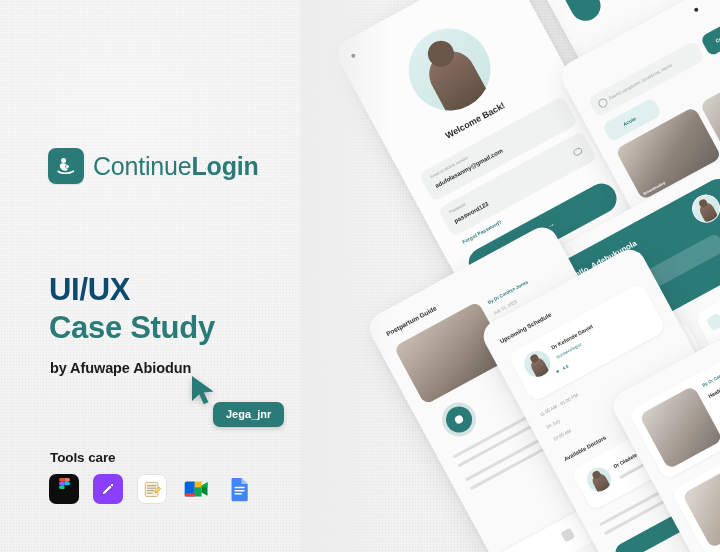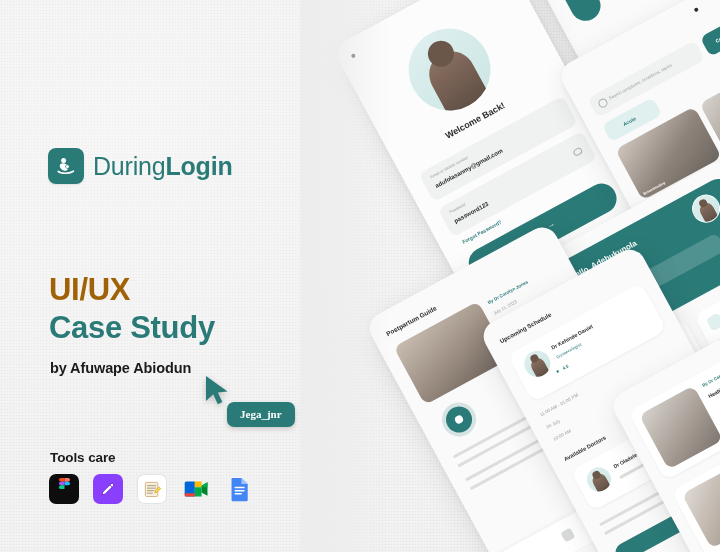--- a/index.html
+++ b/index.html
@@ -86,21 +86,21 @@
     letter-spacing: .05px;
   }
 
   
   #headline-1 {
     position: absolute;
     top: 272px;
     left: 1px;
     font-size: 31px;
     font-weight: 700;
-    color: #a16207;
+    color: #0c4a6e;
     letter-spacing: -.3px;
   }
   #headline-2 {
     position: absolute;
     top: 310px;
     left: 1px;
     font-size: 31px;
     font-weight: 700;
     color: #2a7a78;
     letter-spacing: -.3px;
@@ -112,24 +112,23 @@
     font-size: 14.5px;
     font-weight: 700;
     color: #1b1b1b;
     letter-spacing: -.1px;
   }
 
   
   #cursor-group {
     position: absolute;
     top: 374px;
-    left: 155px;
+    left: 141px;
     width: 140px;
     height: 60px;
-    font-family: Liberation Serif, serif;
   }
   #cursor-arrow {
     position: absolute;
     left: 0; top: 0;
     filter: drop-shadow(0 2px 3px rgba(0,0,0,.22));
   }
   #cursor-tag {
     position: absolute;
     left: 24px;
     top: 28px;
@@ -545,21 +544,21 @@
   <div id="brand-row">
     <div id="brand-mark">
       <svg width="24" height="24" viewBox="0 0 24 24" aria-hidden="true">
         <circle cx="9.6" cy="6.4" r="2.5" fill="#ffffff"></circle>
         <path d="M6.2 10.2c1.4-1.1 4.2-1.3 6 .1 1.5 1.2 2.1 3 1.6 4.6-.4 1.3-1.6 2-3 1.8-1.9-.2-3-1-4-2.2-.9-1.1-1.5-2.9-.6-4.3z" fill="#ffffff"></path>
         <circle cx="13.4" cy="12.6" r="2.1" fill="#2a7a78"></circle>
         <circle cx="13.4" cy="12.6" r="1.5" fill="#ffffff"></circle>
         <path d="M4.2 17.4c2.6 2.5 10.5 2.6 15.2-.2" stroke="#ffffff" stroke-width="1.6" fill="none" stroke-linecap="round"></path>
       </svg>
     </div>
-    <div id="brand-name"><span class="light">During</span><span class="bold">Login</span></div>
+    <div id="brand-name"><span class="light">Continue</span><span class="bold">Login</span></div>
   </div>
 
 
   <div id="headline-1">UI/UX</div>
   <div id="byline">by Afuwape Abiodun</div>
   <div id="headline-2">Case Study</div>
 
   <div id="cursor-group">
     <svg id="cursor-arrow" width="30" height="34" viewBox="0 0 30 34">
       <path d="M3 2 L3 27 L10.2 20.3 L14.8 30.2 L19.4 28 L14.8 18.4 L24.6 17.6 Z" fill="#2a7a78"></path>

